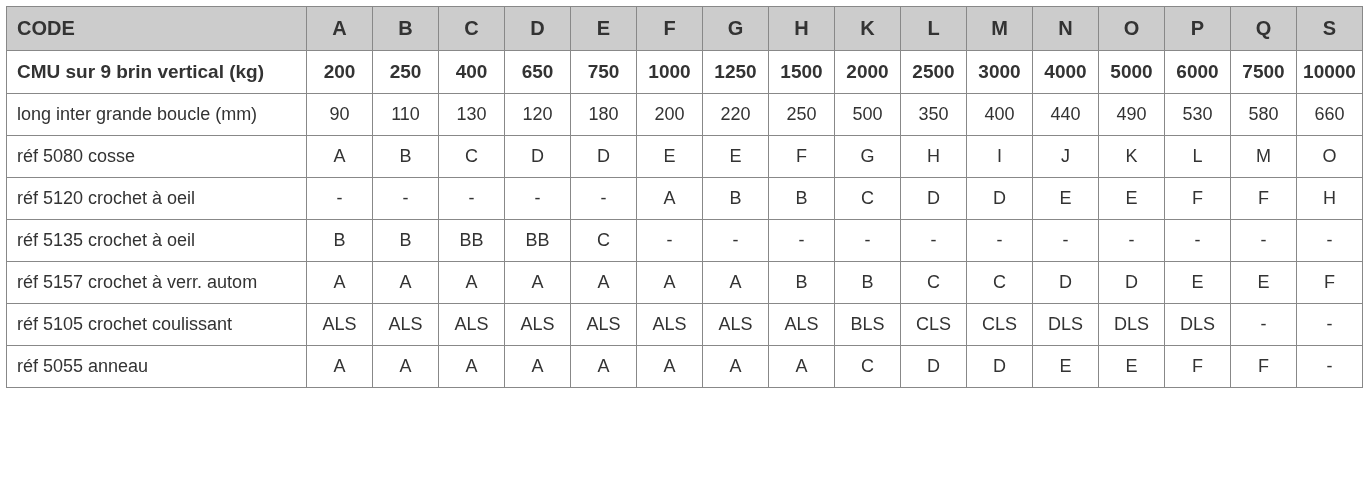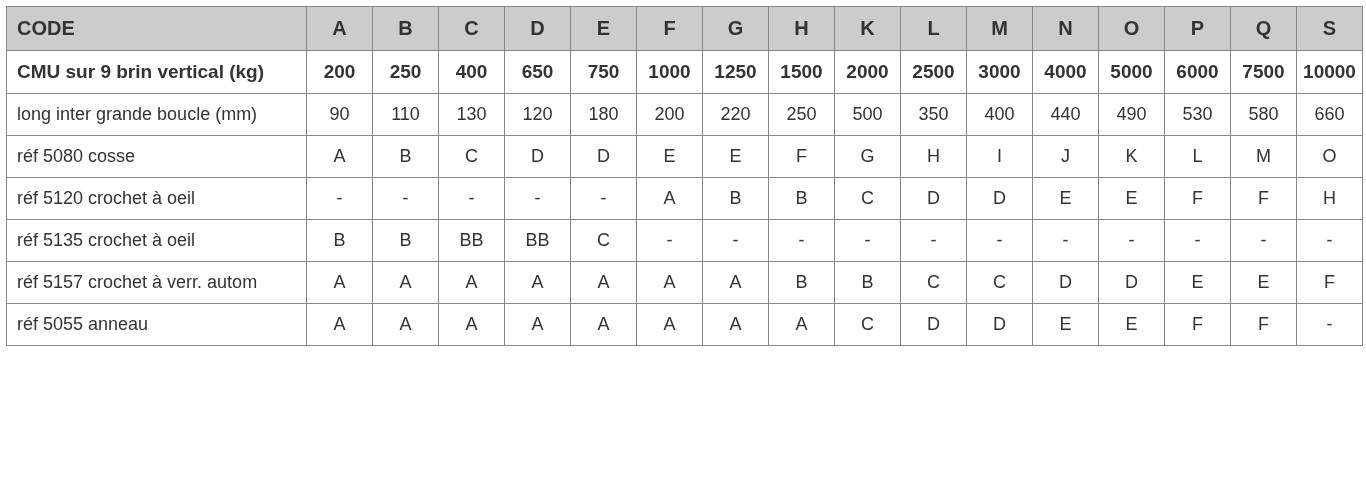--- a/index.html
+++ b/index.html
@@ -198,20 +198,39 @@
         <td>B</td>
         <td>C</td>
         <td>C</td>
         <td>D</td>
         <td>D</td>
         <td>E</td>
         <td>E</td>
         <td>F</td>
       </tr>
       <tr>
+        <td class="label">réf 5105 crochet coulissant</td>
+        <td>ALS</td>
+        <td>ALS</td>
+        <td>ALS</td>
+        <td>ALS</td>
+        <td>ALS</td>
+        <td>ALS</td>
+        <td>ALS</td>
+        <td>ALS</td>
+        <td>BLS</td>
+        <td>CLS</td>
+        <td>CLS</td>
+        <td>DLS</td>
+        <td>DLS</td>
+        <td>DLS</td>
+        <td>-</td>
+        <td>-</td>
+      </tr>
+      <tr>
         <td class="label">réf 5055 anneau</td>
         <td>A</td>
         <td>A</td>
         <td>A</td>
         <td>A</td>
         <td>A</td>
         <td>A</td>
         <td>A</td>
         <td>A</td>
         <td>C</td>

